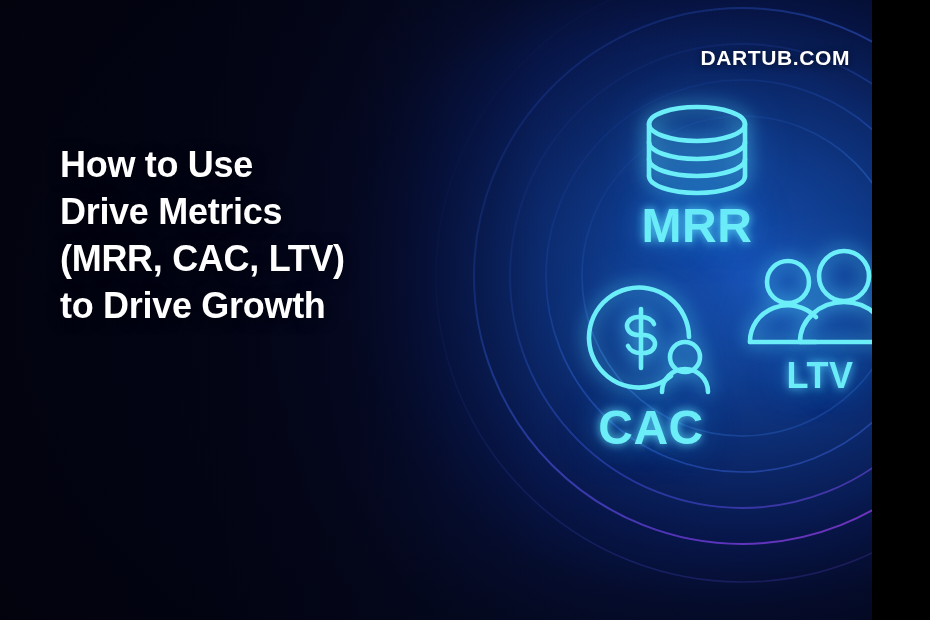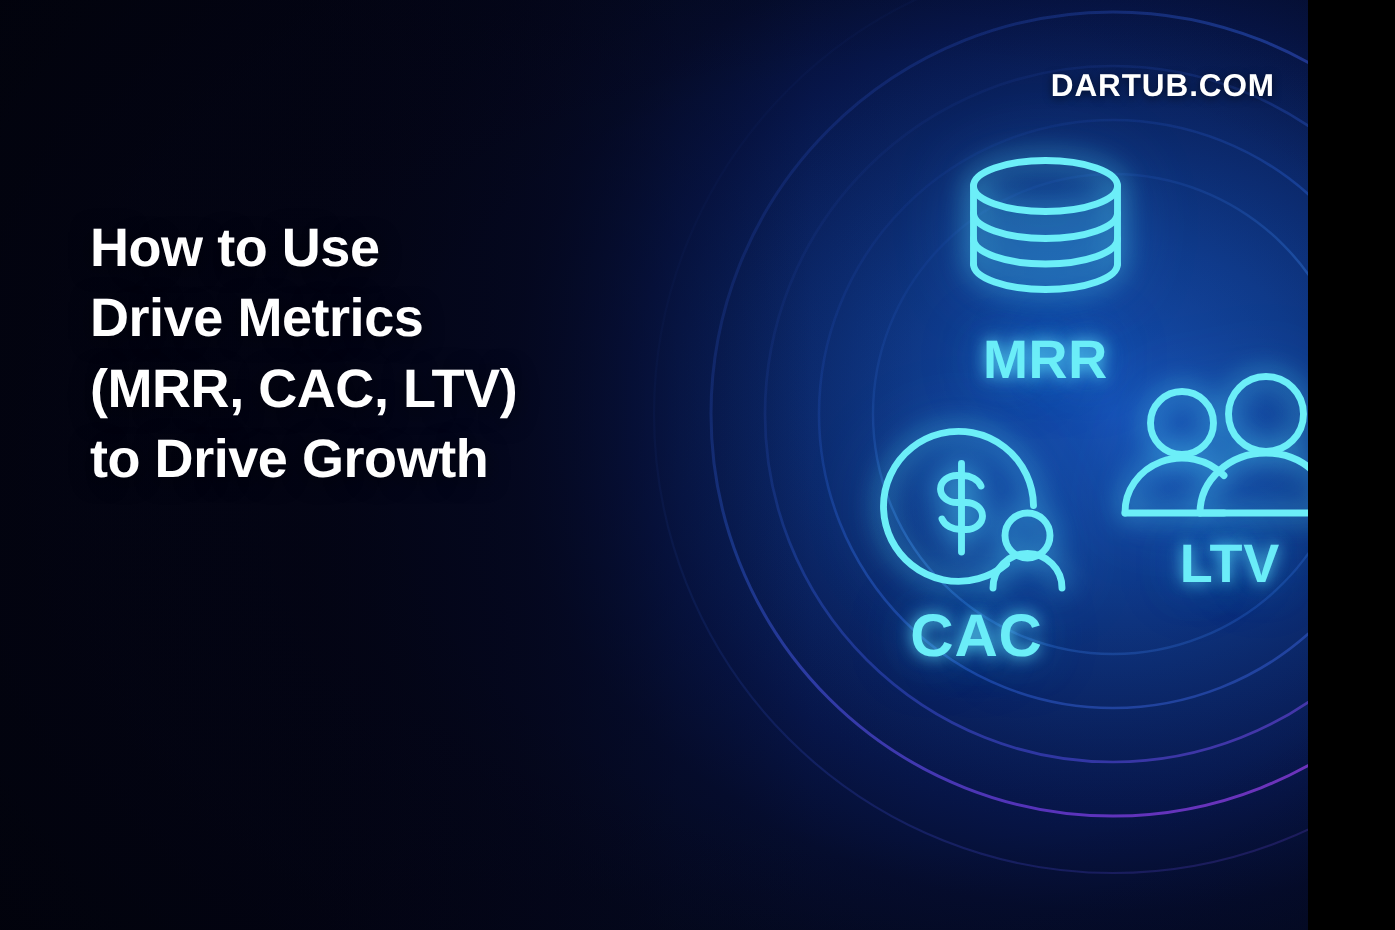--- a/index.html
+++ b/index.html
@@ -67,24 +67,24 @@
     display: block;
     text-align: center;
     color: #6ceef8;
     font-weight: 700;
     letter-spacing: 0.5px;
     text-shadow: 0 0 10px rgba(100,235,255,0.85), 0 0 26px rgba(50,170,255,0.6), 0 0 46px rgba(30,120,240,0.4);
     line-height: 1;
   }
 
   .metric-mrr { left: 72px; top: 22px; width: 160px; }
-  .metric-mrr .lbl { font-size: 36px; margin-top: 24px; }
+  .metric-mrr .lbl { font-size: 48px; margin-top: 4px; }
 
   .metric-cac { left: 22px; top: 200px; width: 168px; }
-  .metric-cac .lbl { font-size: 40px; margin-top: 2px; }
+  .metric-cac .lbl { font-size: 48px; margin-top: 2px; }
 
   .metric-ltv { left: 195px; top: 168px; width: 160px; }
   .metric-ltv .lbl { font-size: 36px; margin-top: 6px; }
 
   
   .title {
     position: absolute;
     left: 60px;
     top: 118px;
     width: 470px;

